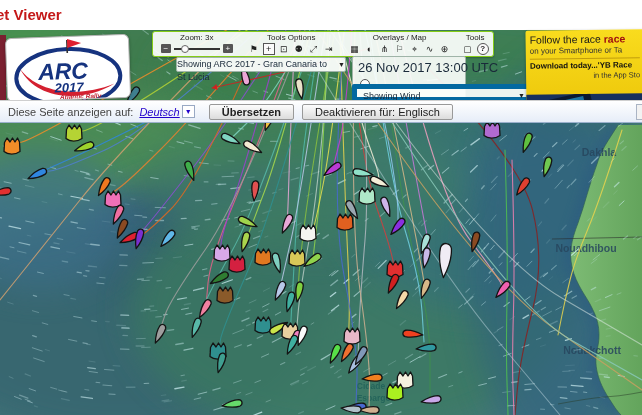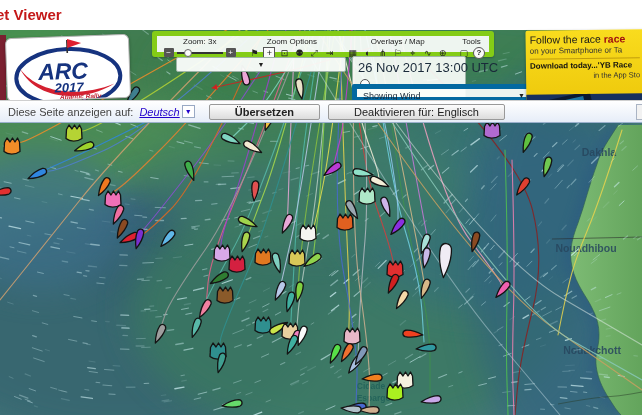--- a/index.html
+++ b/index.html
@@ -17,21 +17,21 @@
   
   .maroon-strip{position:absolute;left:0;top:35px;width:6px;height:65px;background:#7a2030;z-index:9;}
 
   
   .logo-panel{position:absolute;left:6px;top:36px;width:124px;height:64px;z-index:9;background:#fff;
               border:1px solid #b5b5b5;border-radius:6px;transform:rotate(-2deg);overflow:hidden;
               box-shadow:0 1px 3px rgba(0,0,0,.35);}
 
   
   .toolbar{position:absolute;left:152px;top:31px;width:342px;height:26px;z-index:9;display:flex;
-           background:rgba(250,253,250,.94);border:5px solid #84cc16;border-radius:3px;
+           background:rgba(250,253,250,.94);border:1px solid #84cc16;border-radius:3px;
            box-shadow:0 1px 2px rgba(0,0,0,.25);}
   .tb-group{display:flex;flex-direction:column;align-items:center;padding-top:1px;}
   .g-zoom{width:88px;} .g-zopt{width:102px;} .g-ovl{width:116px;} .g-tools{width:36px;}
   .tb-label{font-size:8px;color:#222;line-height:9px;white-space:nowrap;}
   .tb-icons{display:flex;gap:3px;margin-top:1px;}
   .tb-icon{width:12px;height:12px;font-size:9px;line-height:12px;text-align:center;color:#222;cursor:pointer;}
   .tb-icon.boxed{border:1px solid #555;background:#fafafa;line-height:10px;}
   .tb-icon.round{border:1px solid #555;border-radius:50%;background:#fafafa;line-height:10px;font-weight:bold;font-size:8px;}
   .zoom-row{display:flex;align-items:center;gap:3px;margin-top:2px;}
   .zbtn{width:10px;height:9px;background:#555;color:#fff;font-size:8px;line-height:9px;text-align:center;
@@ -76,21 +76,21 @@
   .dev2{position:absolute;left:9px;top:7px;width:50px;height:16px;background:linear-gradient(90deg,#2fa8c8,#1c6f9e);transform:rotate(-12deg);}
 
   
   .gt-bar{position:absolute;left:0;top:100px;width:642px;height:23px;z-index:30;display:flex;align-items:center;
           background:linear-gradient(#ffffff,#e6edf8);border-top:1px solid #cfcfcf;border-bottom:1px solid #9ab0cc;
           padding-left:8px;font-size:11px;}
   .gt-label{color:#444;}
   .gt-link{color:#2200cc;text-decoration:underline;margin-left:6px;cursor:pointer;font-style:italic;}
   .gt-caret-btn{margin-left:2px;width:13px;height:13px;border:1px solid #99a9c4;background:#fff;color:#2200cc;
                 font-size:7px;display:inline-flex;align-items:center;justify-content:center;cursor:pointer;}
-  .gt-btn{margin-left:14px;font-size:11px;padding:1px 25px;border:1px solid #999;border-radius:2px;
+  .gt-btn{margin-left:14px;font-size:11px;padding:1px 12px;border:1px solid #999;border-radius:2px;
           background:linear-gradient(#fdfdfd,#dcdcdc);color:#222;font-family:inherit;cursor:pointer;}
   .gt-btn.bold{font-weight:bold;}
   .gt-btn + .gt-btn{margin-left:8px;}
   .gt-edge{position:absolute;right:0;top:3px;width:6px;height:16px;border:1px solid #aab4c4;border-right:none;
            background:#f2f2f2;cursor:pointer;}
 </style>
 </head>
 <body>
 
 <div class="screen">
@@ -1099,21 +1099,21 @@
       <div class="tb-label">Zoom: 3x</div>
       <div class="zoom-row">
         <span class="zbtn">−</span>
         <span class="ztrack">
           <span class="zknob"></span>
         </span>
         <span class="zbtn">+</span>
       </div>
     </div>
     <div class="tb-group g-zopt">
-      <div class="tb-label">Zoom Options</div>
+      <div class="tb-label">Tools Options</div>
       <div class="tb-icons">
           <span class="tb-icon">⚑</span>
           <span class="tb-icon boxed">+</span>
           <span class="tb-icon">⊡</span>
           <span class="tb-icon">⚉</span>
           <span class="tb-icon">⤢</span>
           <span class="tb-icon">⇥</span>
         </div>
     </div>
     <div class="tb-group g-ovl">
@@ -1131,20 +1131,21 @@
     <div class="tb-group g-tools">
       <div class="tb-label">Tools</div>
       <div class="tb-icons">
           <span class="tb-icon">▢</span>
           <span class="tb-icon round">?</span>
         </div>
     </div>
   </div>
 
   <div class="race-selector">
+    <span>Showing ARC 2017 - Gran Canaria to St Lucia</span>
     <span class="caret">▼</span>
   </div>
 
   <div class="time-panel">
     <div class="time-text">26 Nov 2017 13:00 UTC</div>
     <div class="time-slider">
       <div class="line"></div>
       <div class="knob"></div>
     </div>
   </div>

